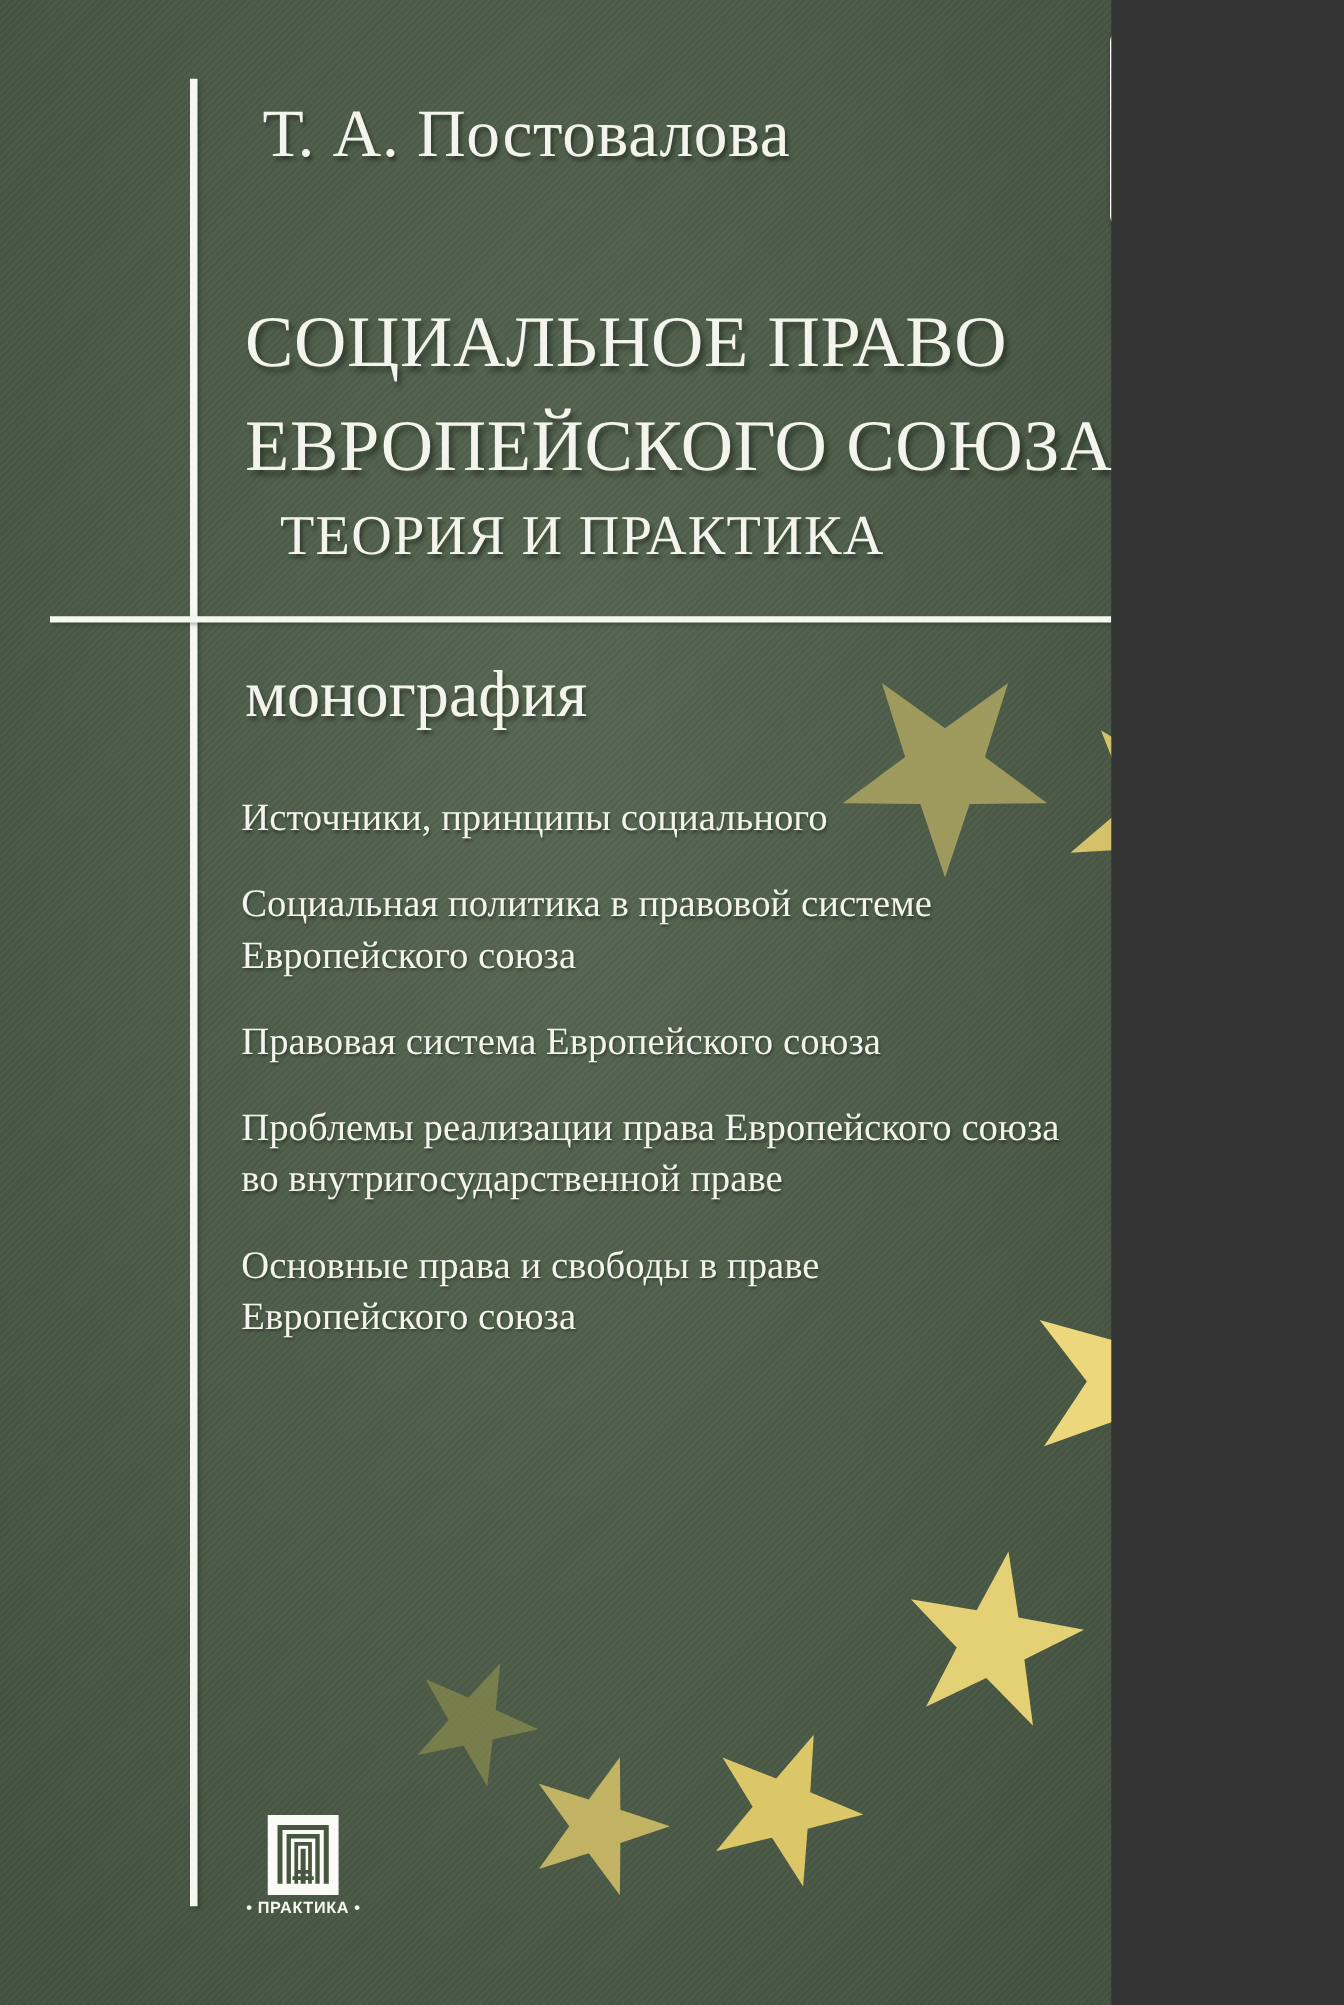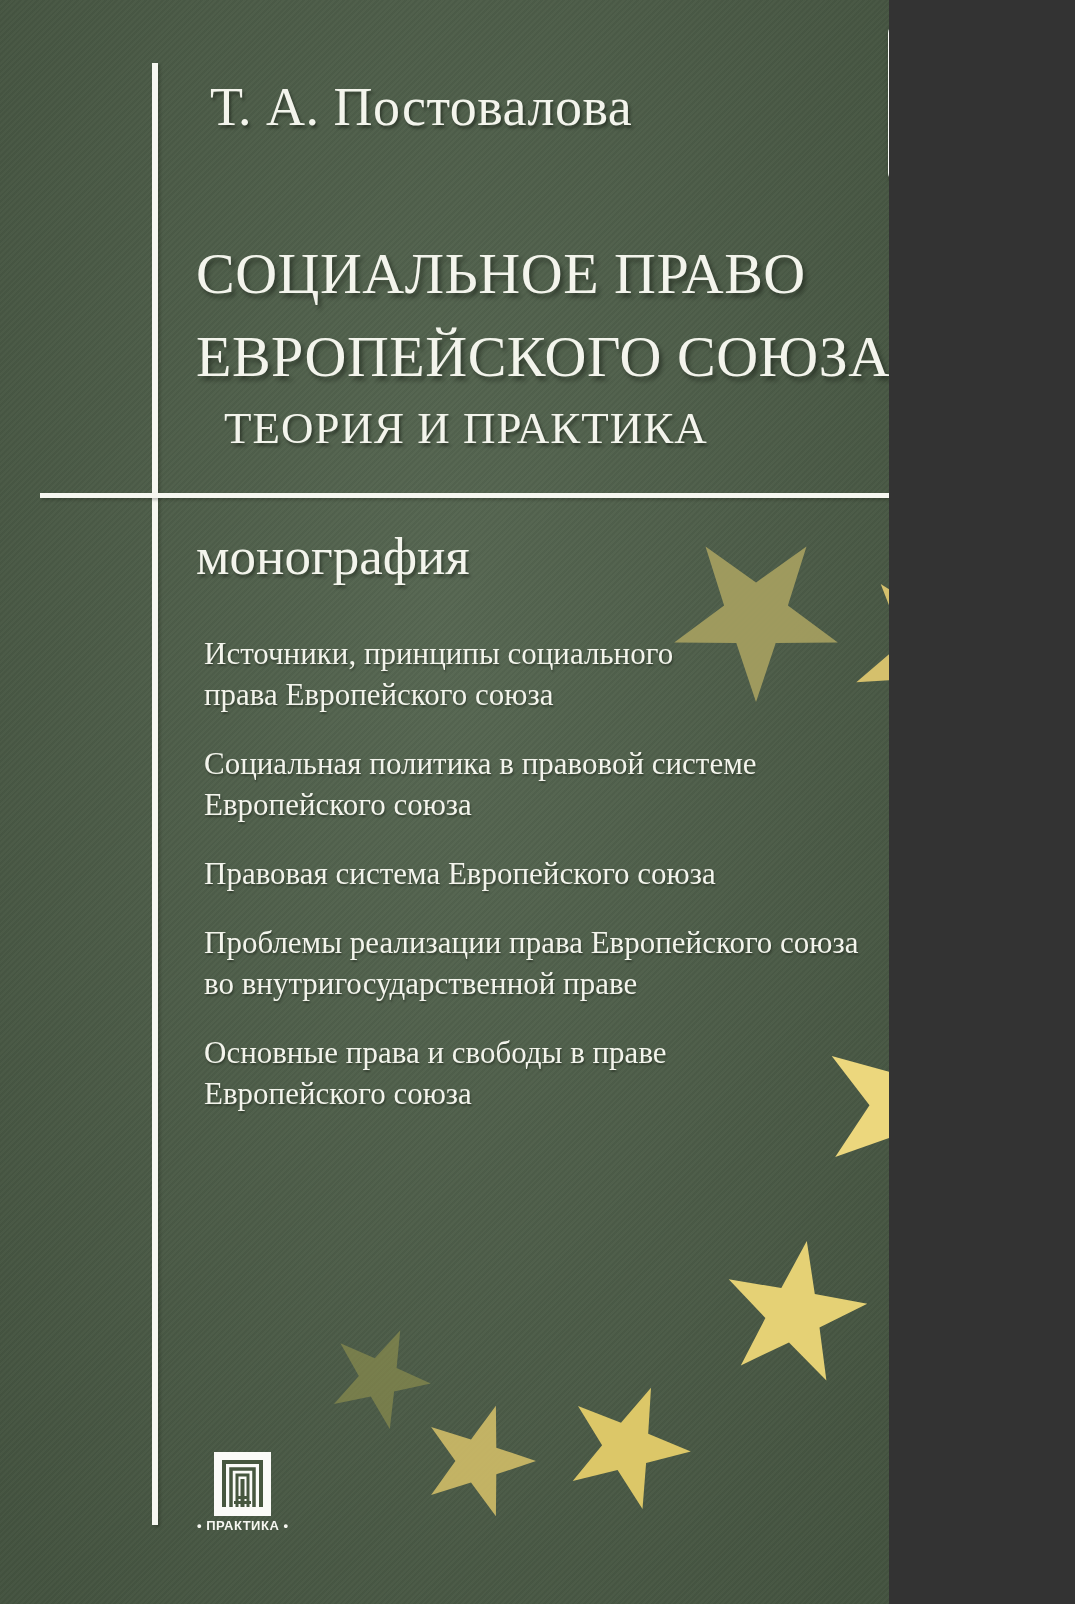--- a/index.html
+++ b/index.html
@@ -46,21 +46,21 @@
     font-size:53px;
     text-shadow:2px 3px 3px rgba(10,15,8,.4);
   }
   .topics{
     position:absolute;left:193px;top:633px;width:660px;
   }
   .topic{
     font-size:31px;line-height:41px;margin-bottom:28px;
     text-shadow:1px 2px 2px rgba(10,15,8,.4);
   }
-  .topic div{white-space:nowrap;margin-left:11px;}
+  .topic div{white-space:nowrap;}
   .stars-layer{position:absolute;inset:0;pointer-events:none;}
   .stars-layer svg{position:absolute;}
   .qr-box{
     position:absolute;left:888px;top:25px;width:146px;height:156px;
     background:#fbfbf8;border-radius:8px;
     box-shadow:1px 2px 4px rgba(10,15,8,.35);
   }
   .qr-box svg{position:absolute;left:12px;top:16px;}
   .publisher{
     position:absolute;left:197px;top:1452px;width:90px;
@@ -116,21 +116,20 @@
     <div>ЕВРОПЕЙСКОГО СОЮЗА</div>
   </div>
 
   <div class="subtitle">ТЕОРИЯ И ПРАКТИКА</div>
 
   <div class="monograph">монография</div>
 
   <div class="topics" id="topics-list">
       <div class="topic">
         <div>Источники, принципы социального</div>
-        <div>права Европейского союза</div>
       </div>
       <div class="topic">
         <div>Социальная политика в правовой системе</div>
         <div>Европейского союза</div>
       </div>
       <div class="topic">
         <div>Правовая система Европейского союза</div>
       </div>
       <div class="topic">
         <div>Проблемы реализации права Европейского союза</div>

